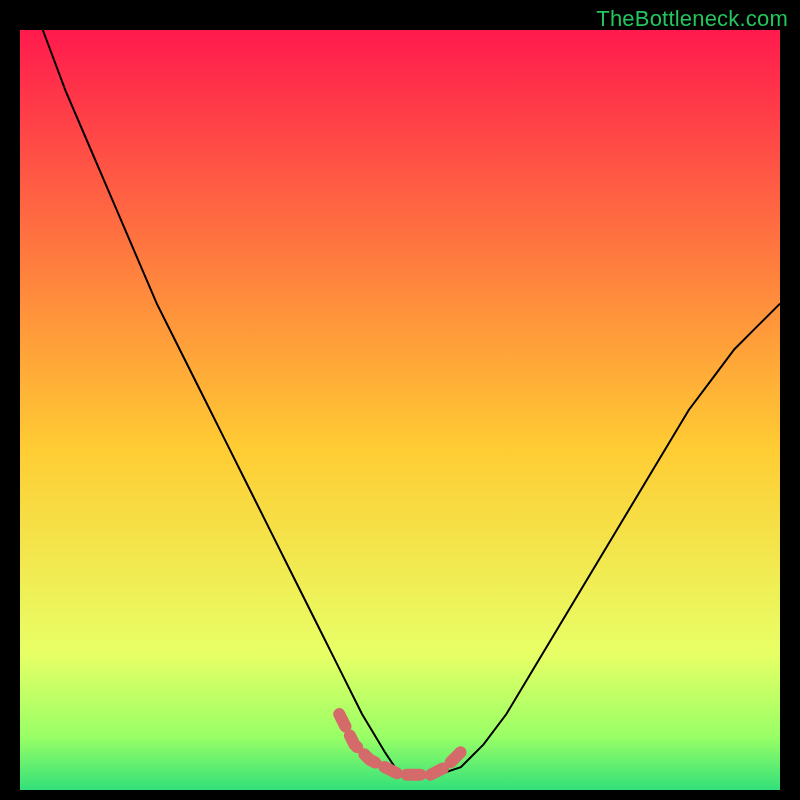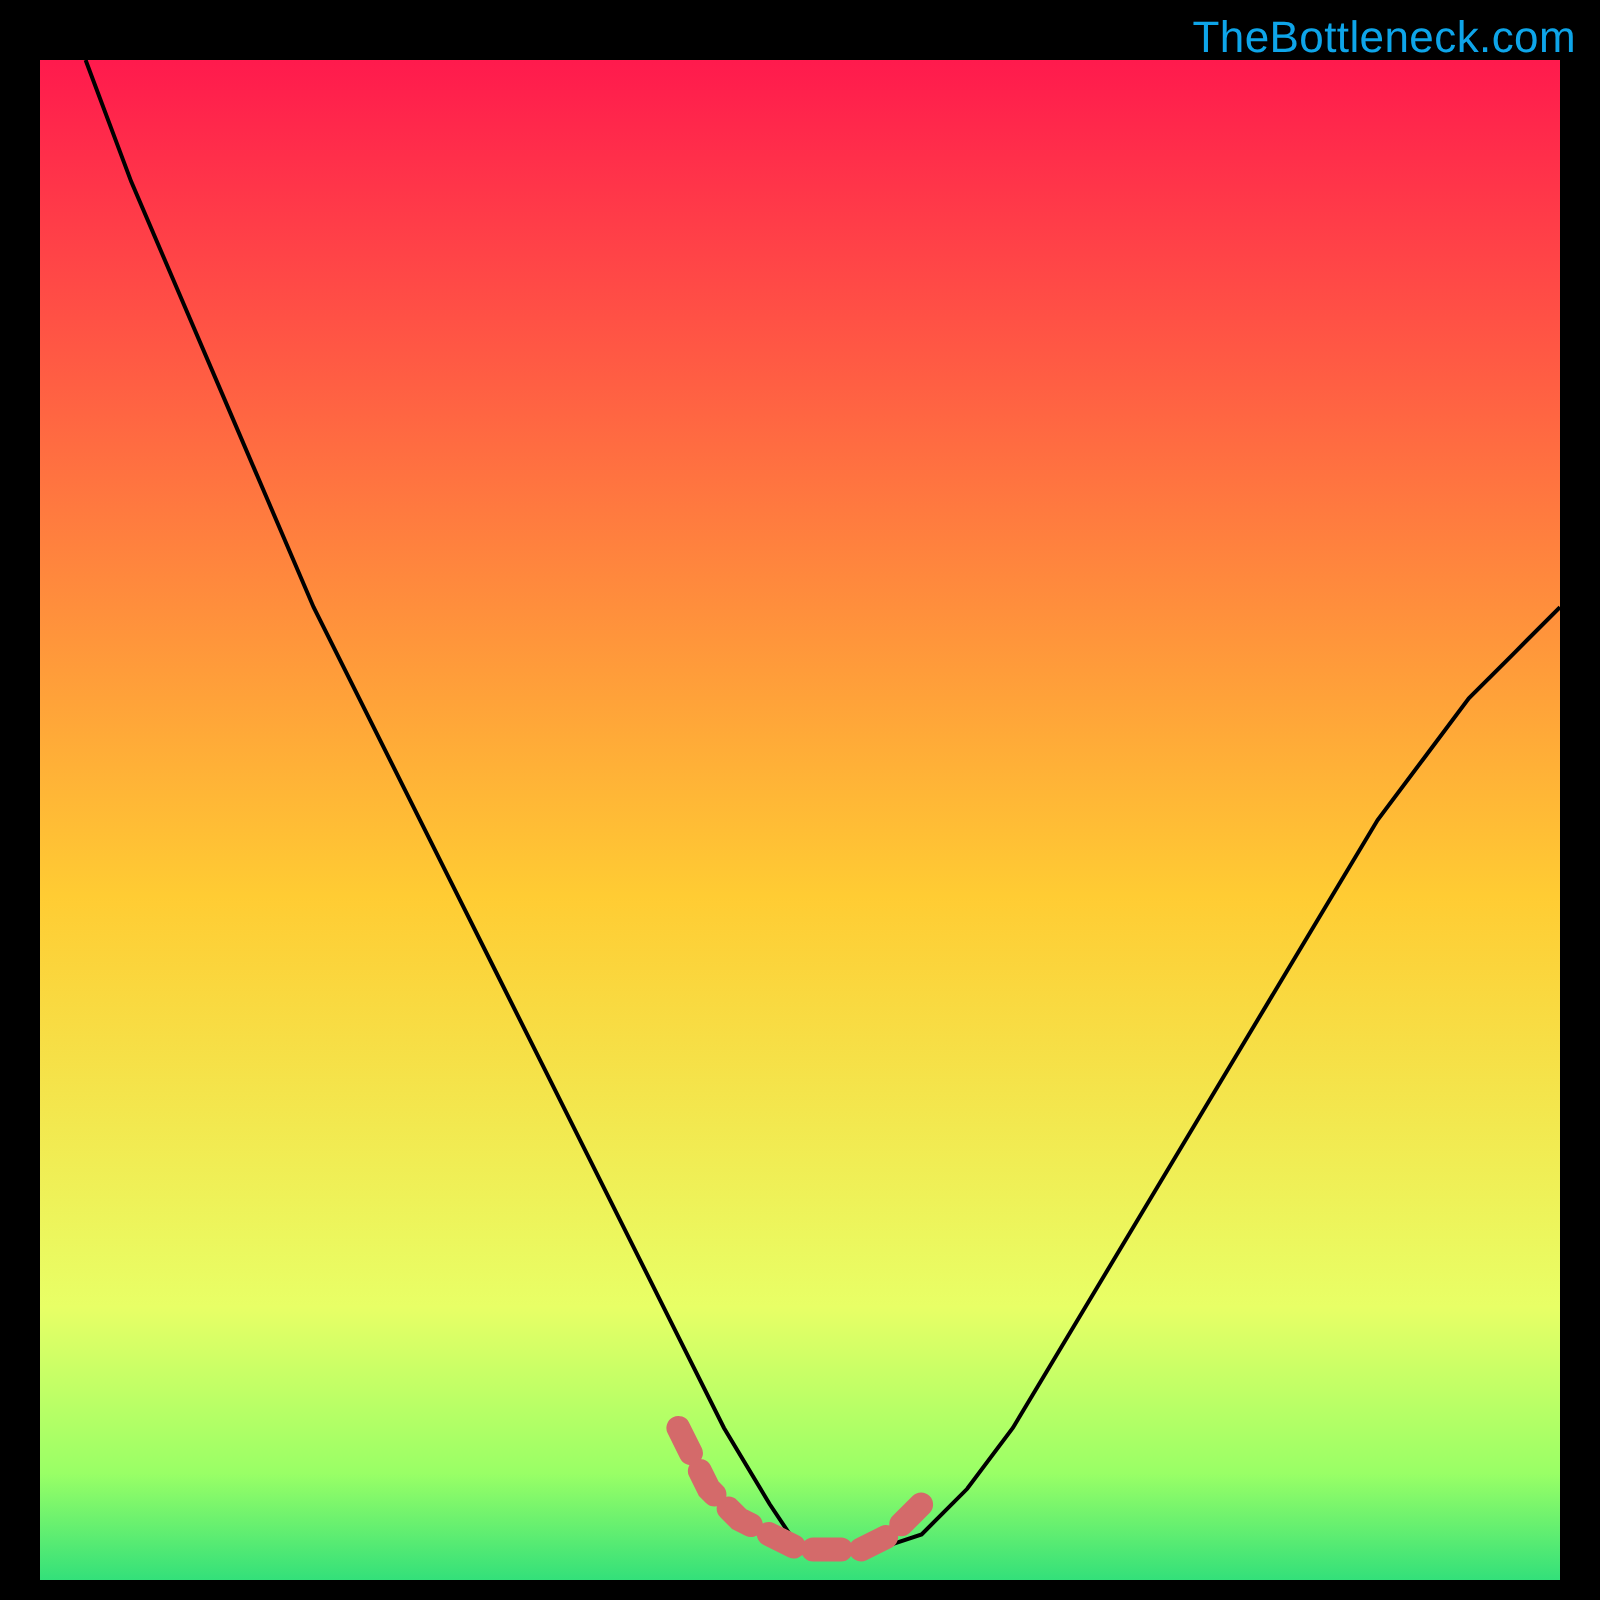--- a/index.html
+++ b/index.html
@@ -14,21 +14,21 @@
   .frame {
     position: relative;
     width: 800px;
     height: 800px;
     background: #000;
   }
   .watermark {
     position: absolute;
     top: 6px;
     right: 12px;
-    color: #0ea5e9;
+    color: #22c55e;
     font-size: 22px;
     letter-spacing: 0.2px;
     user-select: none;
   }
   .plot {
     position: absolute;
     left: 20px;
     top: 30px;
     width: 760px;
     height: 760px;

